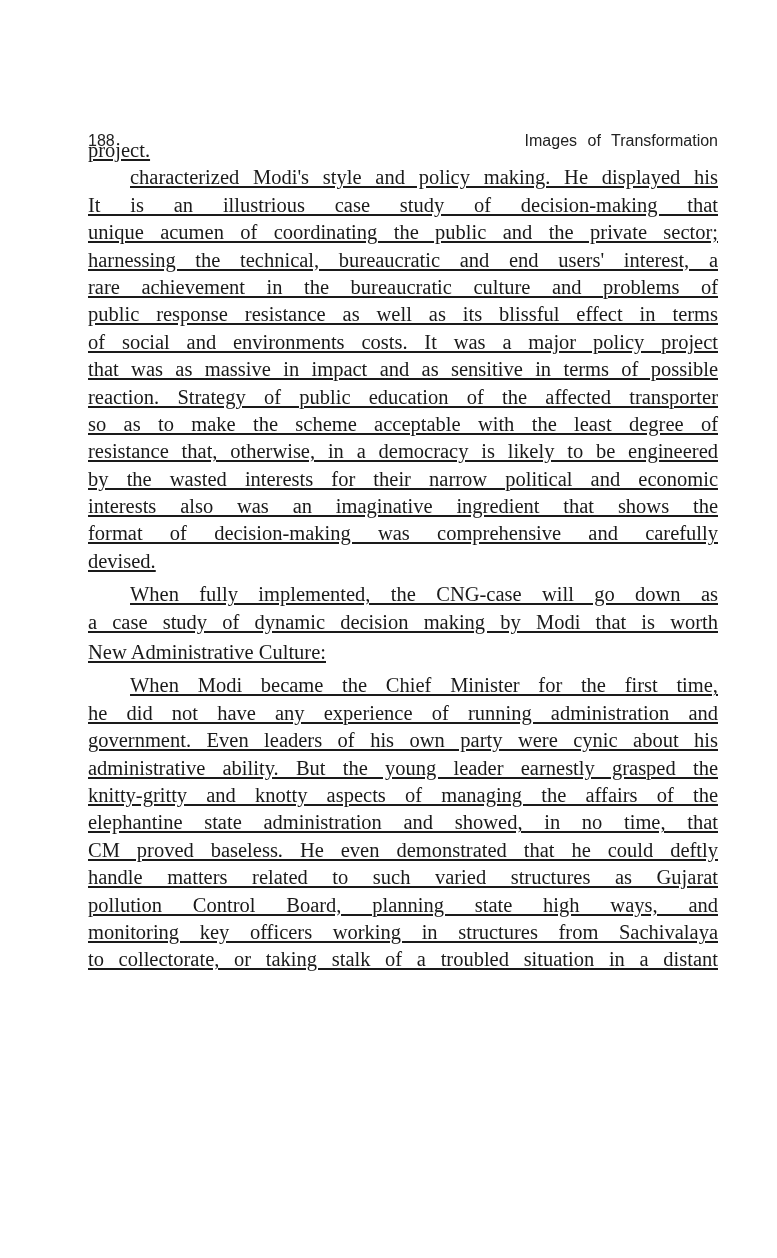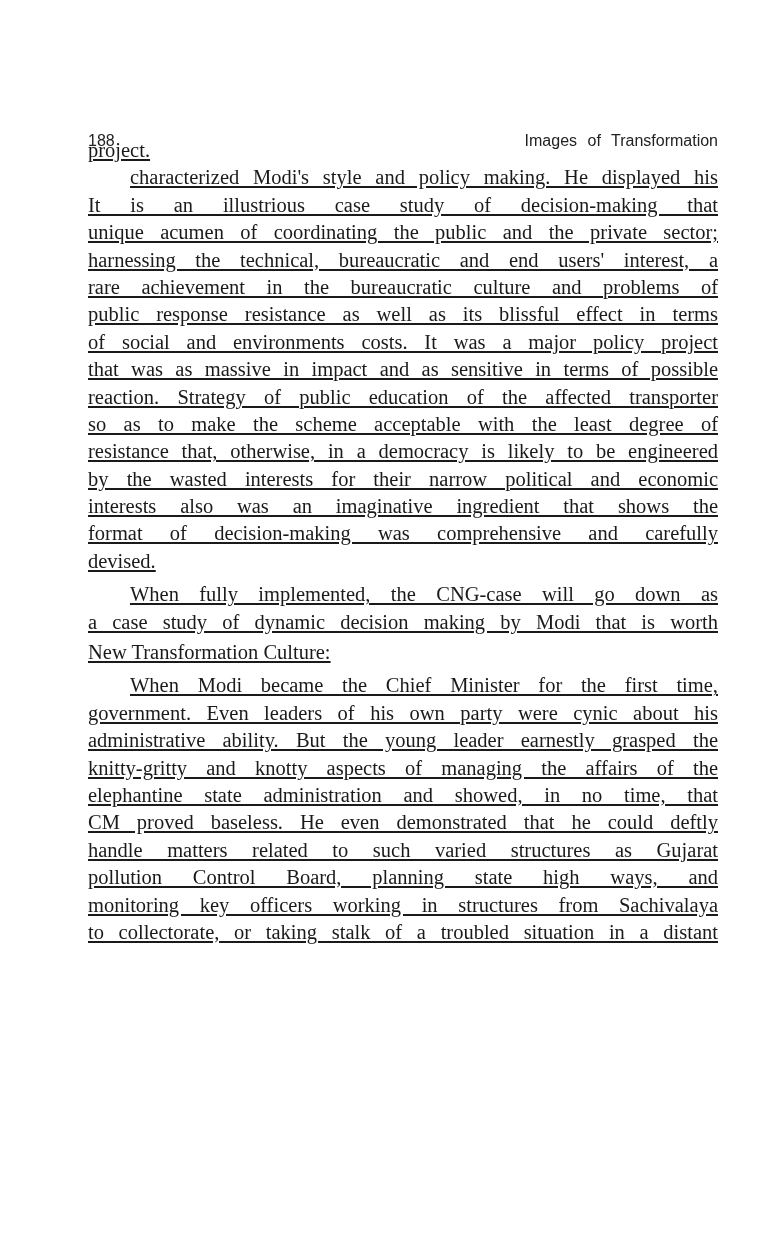--- a/index.html
+++ b/index.html
@@ -98,25 +98,26 @@
       <span class="line">format of decision-making was comprehensive and carefully</span>
       <span class="line last">devised.</span>
     </p>
 
     <p class="para-indent para-gap">
       <span class="line">When fully implemented, the CNG-case will go down as</span>
       <span class="line">a case study of dynamic decision making by Modi that is worth</span>
     </p>
 
     <p class="subheading">
-      <span class="line last">New Transformation Culture:</span>
+      <span class="line last">New Administrative Culture:</span>
     </p>
 
     <p class="para-indent para-gap">
       <span class="line">When Modi became the Chief Minister for the first time,</span>
+      <span class="line">he did not have any experience of running administration and</span>
       <span class="line">government. Even leaders of his own party were cynic about his</span>
       <span class="line">administrative ability. But the young leader earnestly grasped the</span>
       <span class="line">knitty-gritty and knotty aspects of managing the affairs of the</span>
       <span class="line">elephantine state administration and showed, in no time, that</span>
       <span class="line">CM proved baseless. He even demonstrated that he could deftly</span>
       <span class="line">handle matters related to such varied structures as Gujarat</span>
       <span class="line">pollution Control Board, planning state high ways, and</span>
       <span class="line">monitoring key officers working in structures from Sachivalaya</span>
       <span class="line">to collectorate, or taking stalk of a troubled situation in a distant</span>
     </p>

